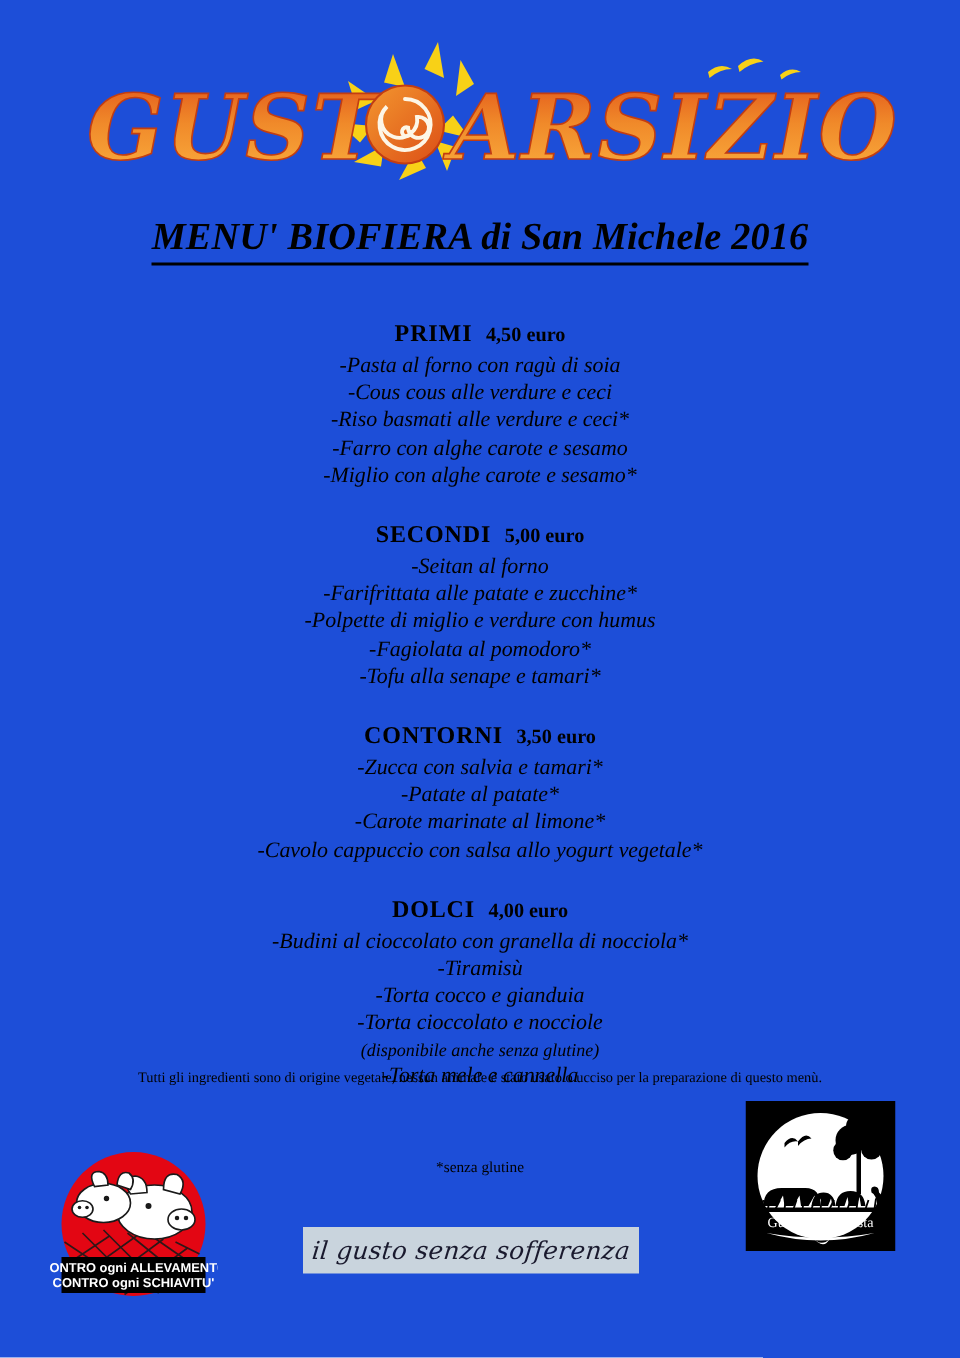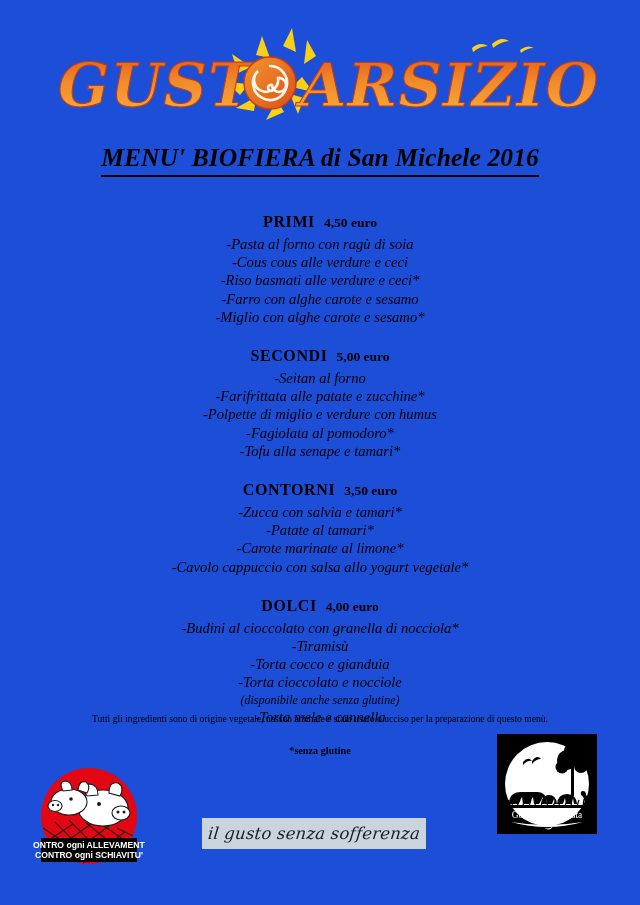--- a/index.html
+++ b/index.html
@@ -106,25 +106,25 @@
     left: 0;
     top: 712px;
     width: 640px;
     text-align: center;
     font-size: 9.6px;
     line-height: 13px;
   }
   .glutenline {
     position: absolute;
     left: 0;
-    top: 745px;
+    top: 773px;
     width: 640px;
     text-align: center;
     font-size: 10.2px;
-    font-weight: bold;
+    font-weight: normal;
   }
 
   
   .badge-left {
     position: absolute;
     left: 33px;
     top: 766px;
     width: 112px;
     height: 104px;
   }
@@ -235,21 +235,21 @@
       <div class="dish">-Polpette di miglio e verdure con humus</div>
       <div class="dish">-Fagiolata al pomodoro*</div>
       <div class="dish">-Tofu alla senape e tamari*</div>
     </div>
 
     <div class="course">
       <div class="course-head">
         <span class="course-name">CONTORNI</span><span class="course-price">3,50 euro</span>
       </div>
       <div class="dish">-Zucca con salvia e tamari*</div>
-      <div class="dish">-Patate al tamari*</div>
+      <div class="dish">-Patate al patate*</div>
       <div class="dish">-Carote marinate al limone*</div>
       <div class="dish">-Cavolo cappuccio con salsa allo yogurt vegetale*</div>
     </div>
 
     <div class="course">
       <div class="course-head">
         <span class="course-name">DOLCI</span><span class="course-price">4,00 euro</span>
       </div>
       <div class="dish">-Budini al cioccolato con granella di nocciola*</div>
       <div class="dish">-Tiramisù</div>

